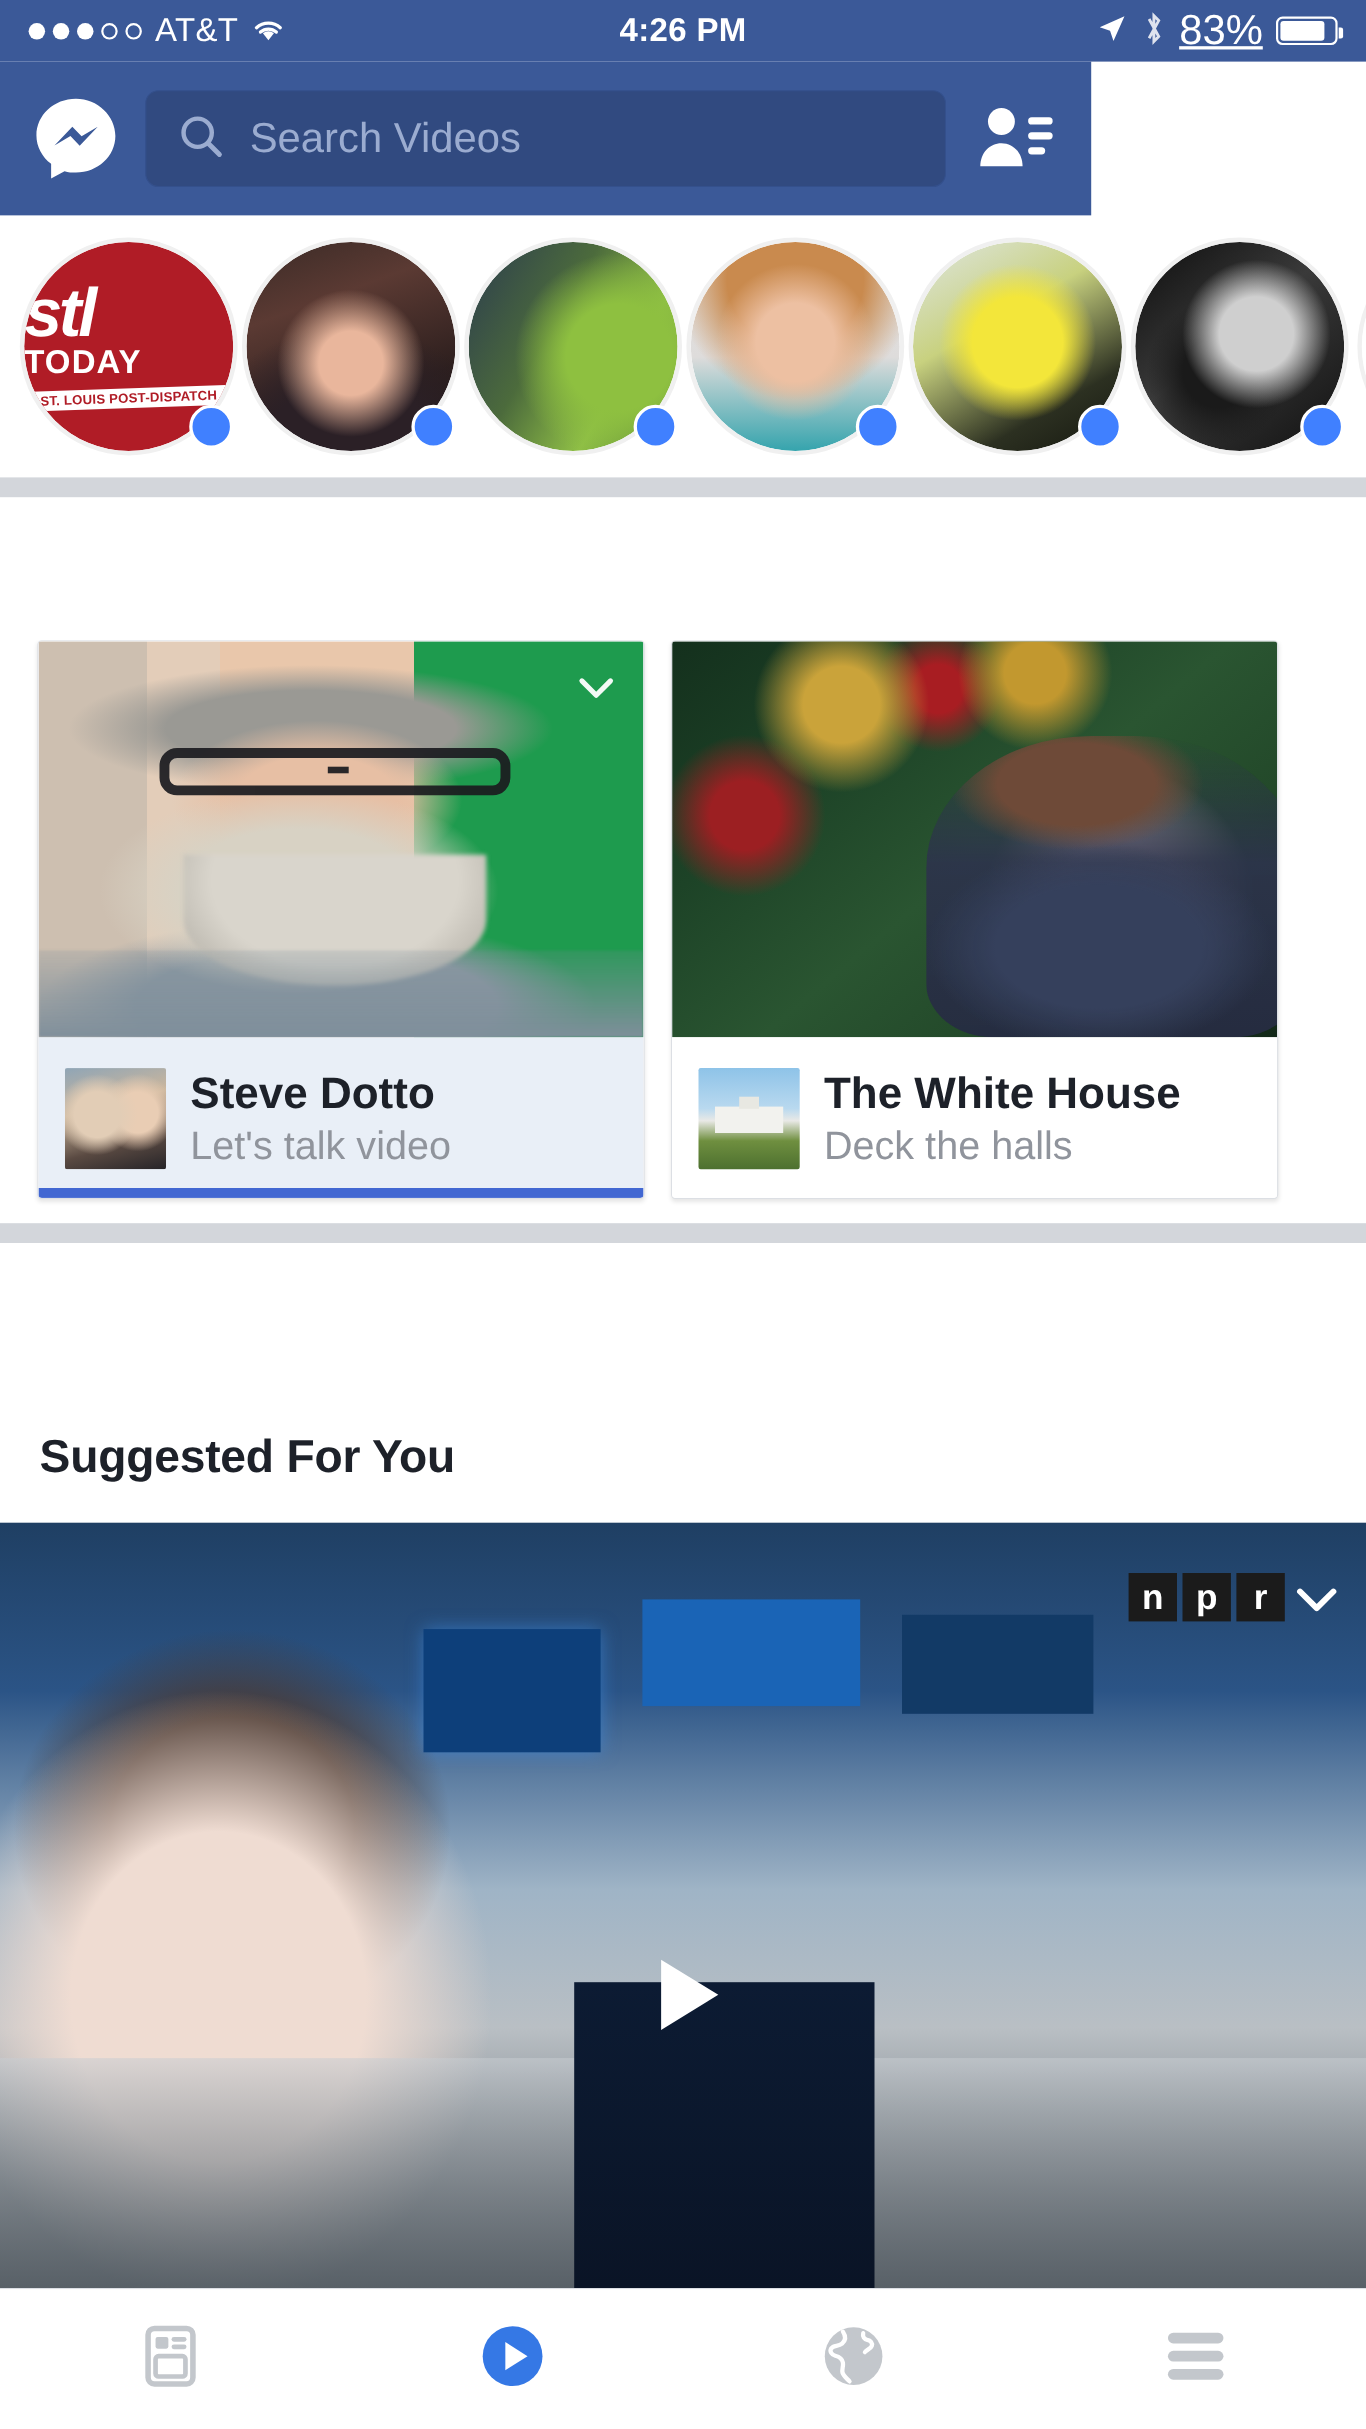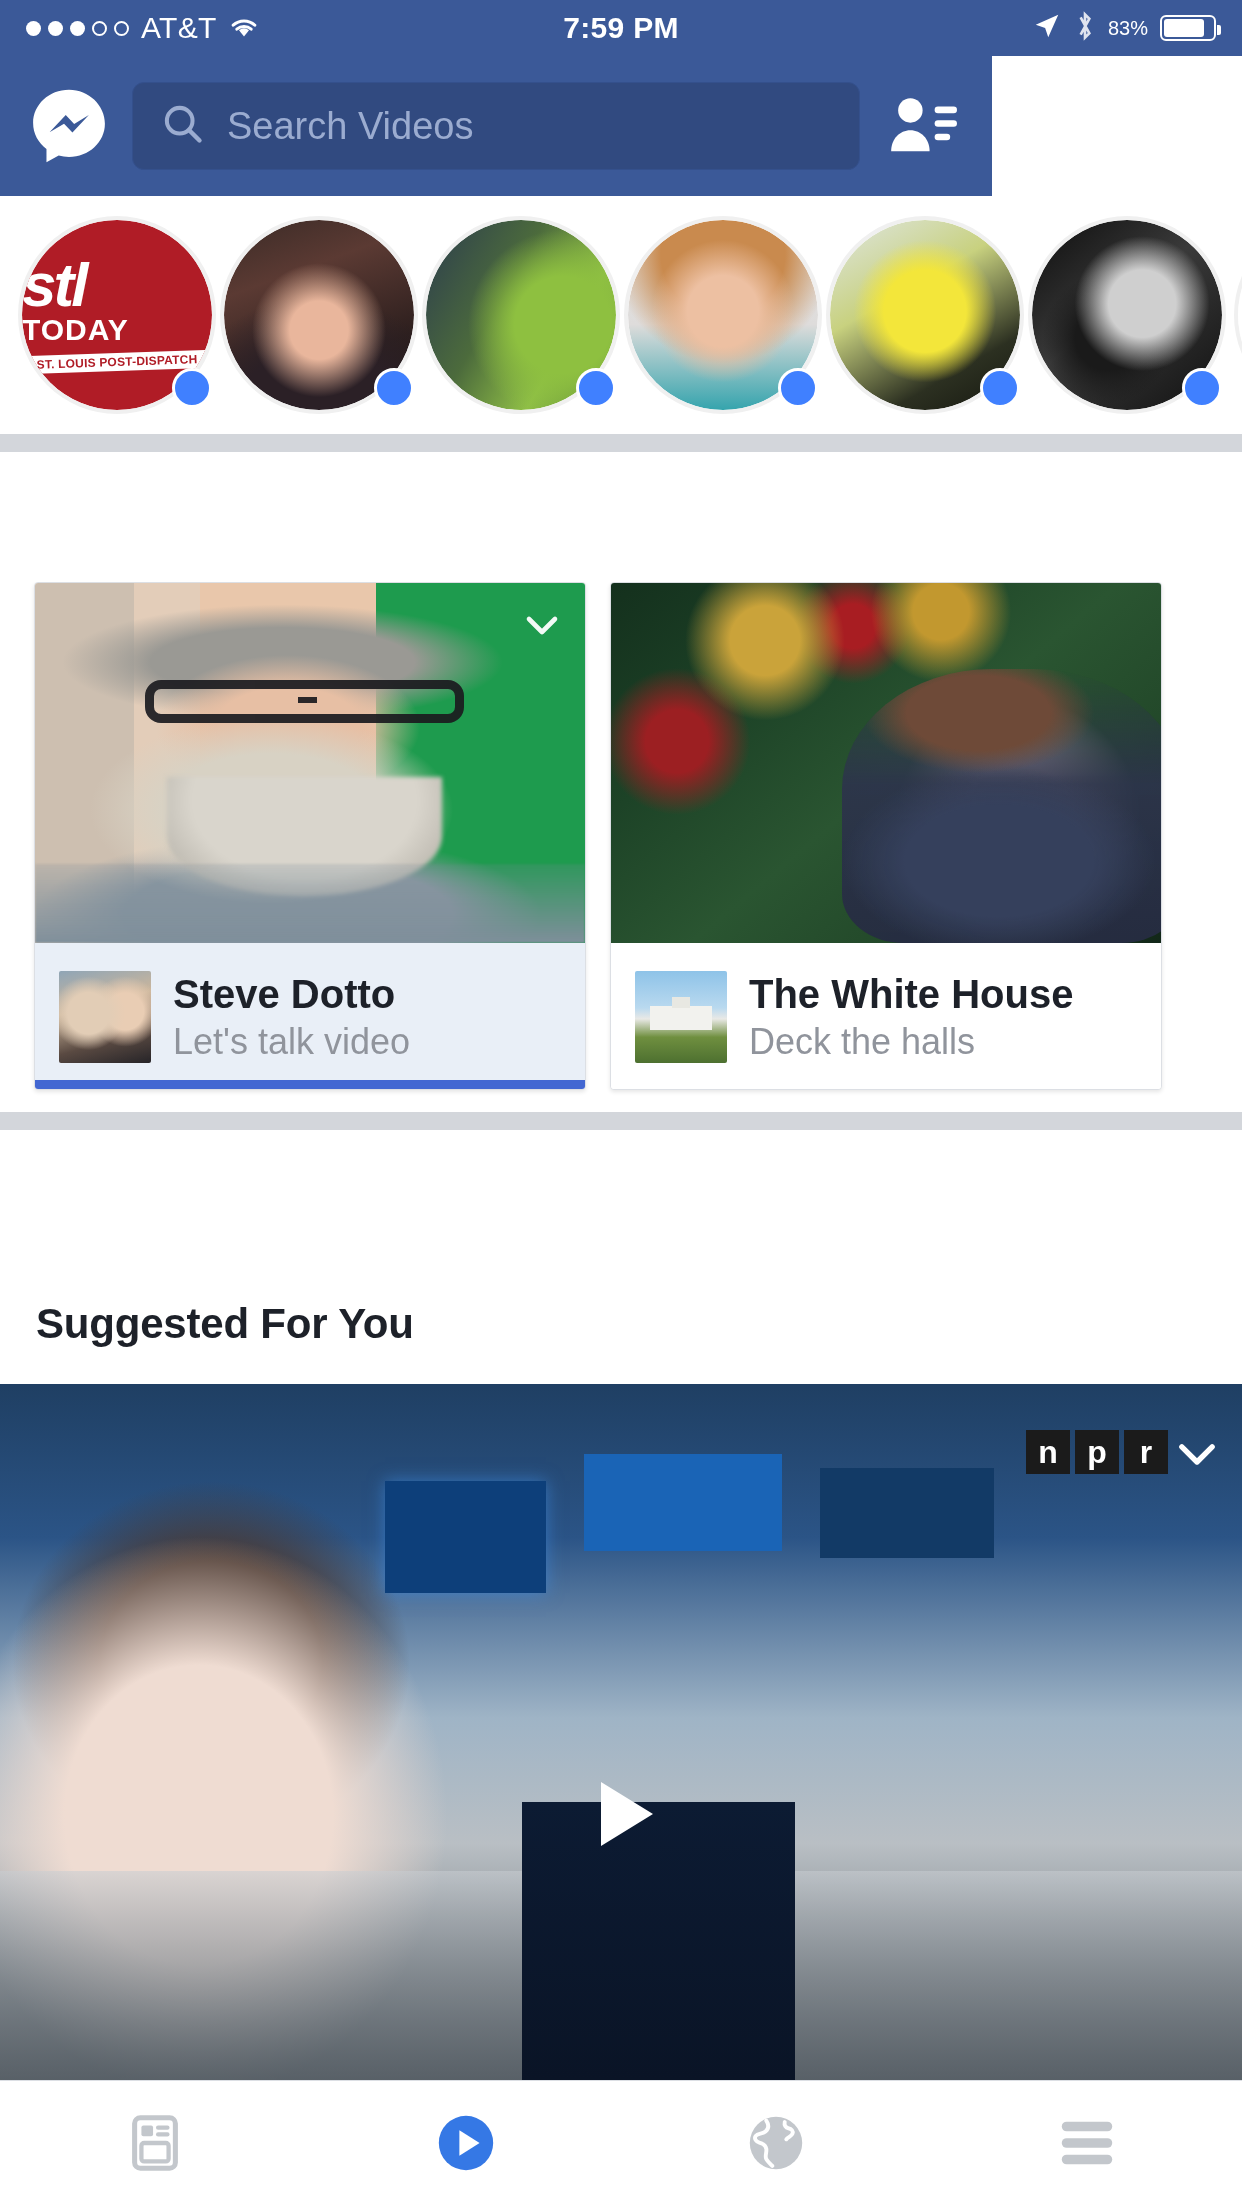--- a/index.html
+++ b/index.html
@@ -20,21 +20,21 @@
   }
   .sb-left{ display:flex; align-items:center; gap:12px; flex:0 0 auto; }
   .dots{ display:flex; gap:7px; align-items:center; }
   .dot{ width:15px; height:15px; border-radius:50%; background:#fff; }
   .dot.hollow{ background:transparent; border:2px solid #fff; }
   .carrier{ font-size:30px; font-weight:400; letter-spacing:.3px; }
   .wifi{ width:30px; height:24px; position:relative; display:inline-block; }
   .sb-center{ position:absolute; left:0; right:0; text-align:center;
     font-size:30px; font-weight:600; letter-spacing:.3px; pointer-events:none;}
   .sb-right{ margin-left:auto; display:flex; align-items:center; gap:12px; }
-  .battpct{ font-size:20px; font-weight:400; }
+  .battpct{ font-size:38px; font-weight:400;text-decoration:underline; }
   .batt{ width:56px; height:26px; border:2px solid #fff; border-radius:6px;
     position:relative; padding:2px; }
   .batt::after{ content:""; position:absolute; right:-7px; top:8px; width:4px;
     height:10px; background:#fff; border-radius:0 2px 2px 0; }
   .batt i{ display:block; height:100%; background:#fff; border-radius:3px; }
 
   
   .navbar{
     position:absolute; top:56px; left:0; width:992px; height:140px;
     background:#3b5998; display:flex; align-items:center; padding:0 26px;
@@ -211,21 +211,21 @@
       </div>
       <span class="carrier">AT&amp;T</span>
       <span class="wifi">
         <svg width="30" height="24" viewBox="0 0 30 24">
           <path d="M15 20.5 L10 14.2 A8 8 0 0 1 20 14.2 Z" fill="#fff"></path>
           <path d="M4.2 9.2 A16 16 0 0 1 25.8 9.2" stroke="#fff" stroke-width="3" fill="none" stroke-linecap="round"></path>
           <path d="M7.8 13.2 A11 11 0 0 1 22.2 13.2" stroke="#fff" stroke-width="3" fill="none" stroke-linecap="round"></path>
         </svg>
       </span>
     </div>
-    <div class="sb-center">7:59 PM</div>
+    <div class="sb-center">4:26 PM</div>
     <div class="sb-right">
       <span>
         <svg width="30" height="30" viewBox="0 0 24 24">
             <path d="M21 3 L3 11 L10.5 13.5 L13 21 Z" fill="#fff"></path>
           </svg>
       </span>
       <span>
         <svg width="22" height="32" viewBox="0 0 14 22">
           <path d="M4 5 L10 16 L7 19 L7 3 L10 6 L4 17" stroke="#dfe3ee" stroke-width="1.8" fill="none"></path>
         </svg>

